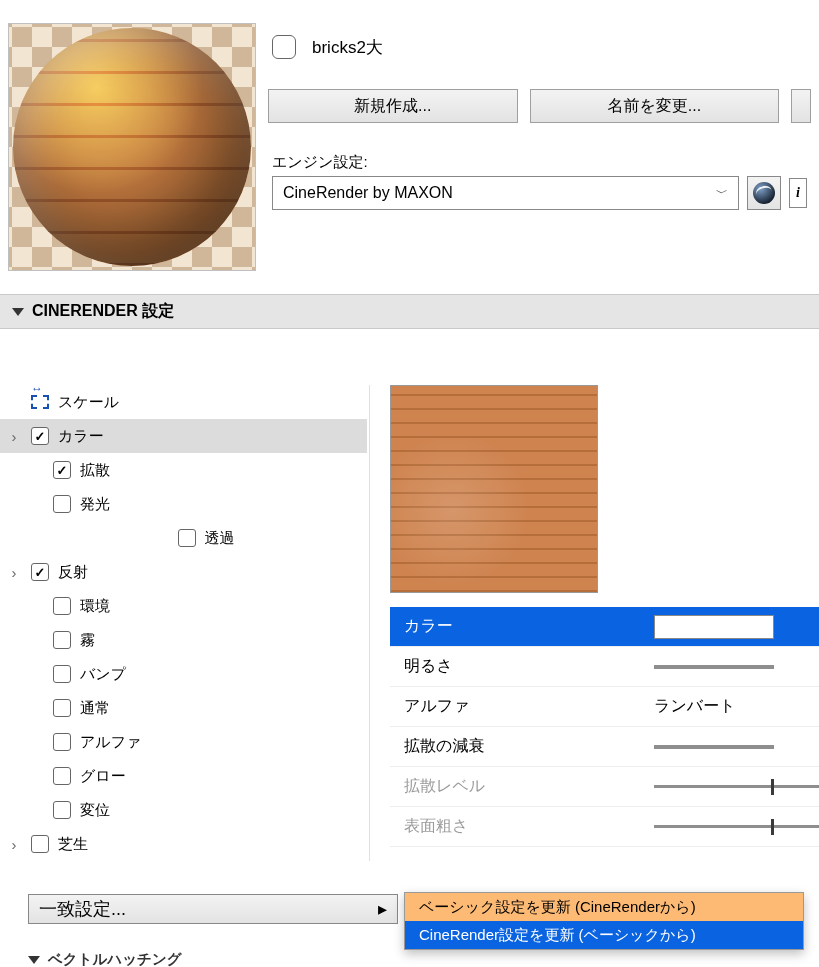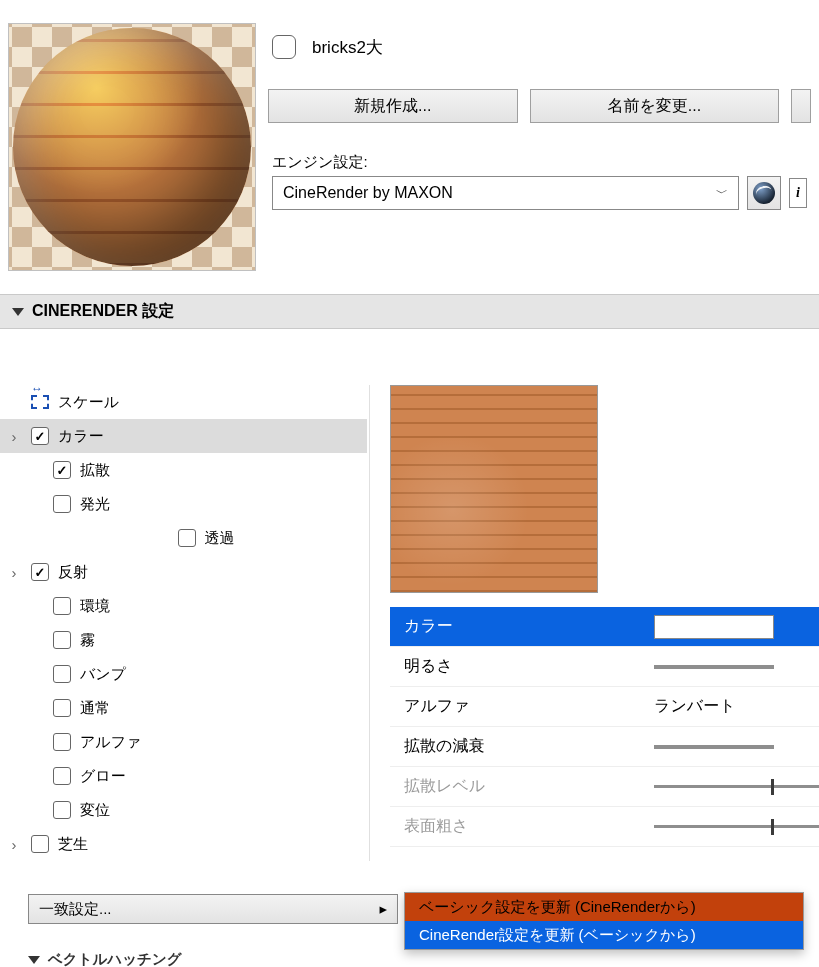--- a/index.html
+++ b/index.html
@@ -248,30 +248,30 @@
   .match-bar {
     position: absolute;
     left: 28px; top: 894px;
     width: 370px;
     height: 30px;
     border: 1px solid #888;
     display: flex;
     align-items: center;
     justify-content: space-between;
     padding: 0 10px;
-    font-size: 15px;
+    font-size: 18px;
     background: linear-gradient(#f3f3f3,#e3e3e3);
   }
 
   .popup-menu {
     position: absolute;
     left: 404px; top: 892px;
     width: 400px;
     border: 1px solid #999;
-    background: #c2410c;
+    background: #fdba74;
     box-shadow: 0 4px 10px rgba(0,0,0,.25);
   }
   .popup-menu .item {
     height: 28px;
     display: flex;
     align-items: center;
     padding: 0 14px;
     font-size: 15px;
   }
   .popup-menu .item.sel { background: #0a63e0; color: #fff; }

